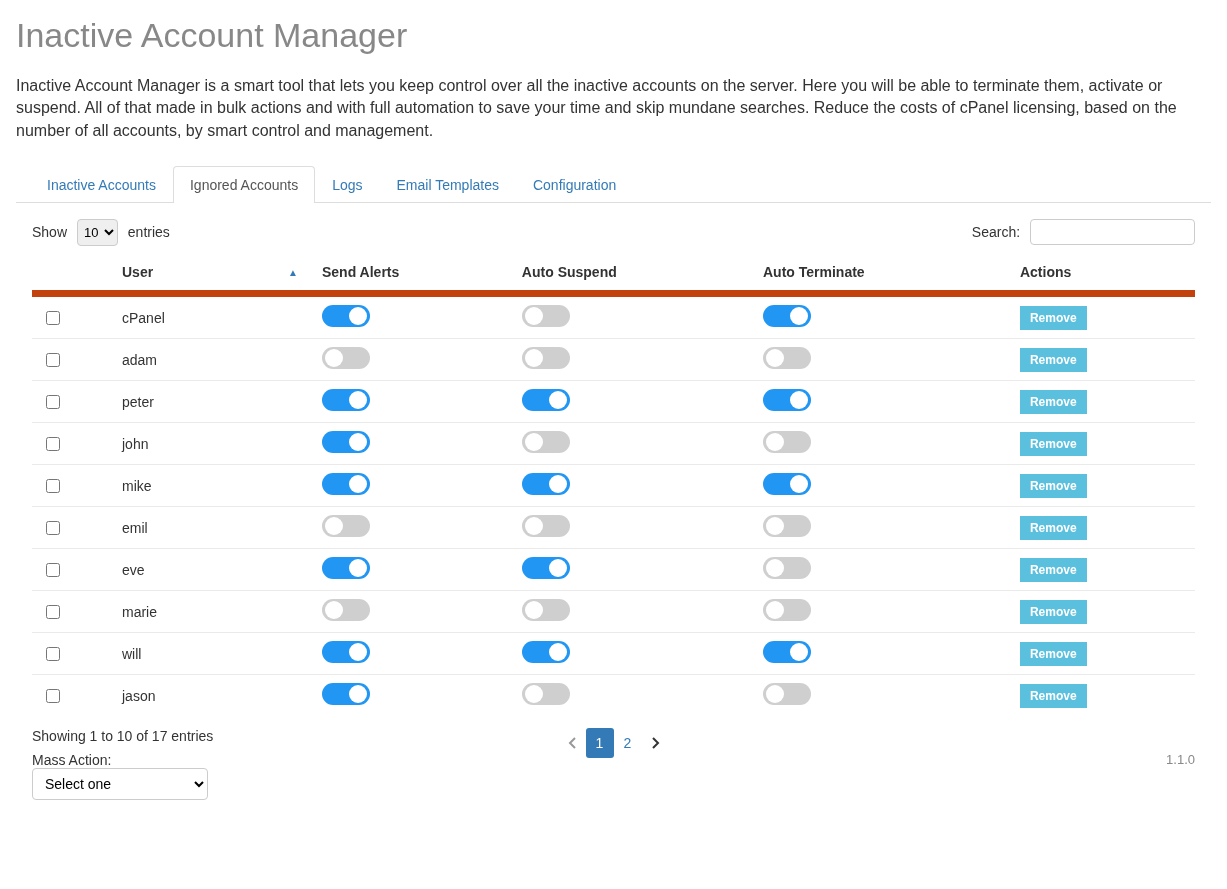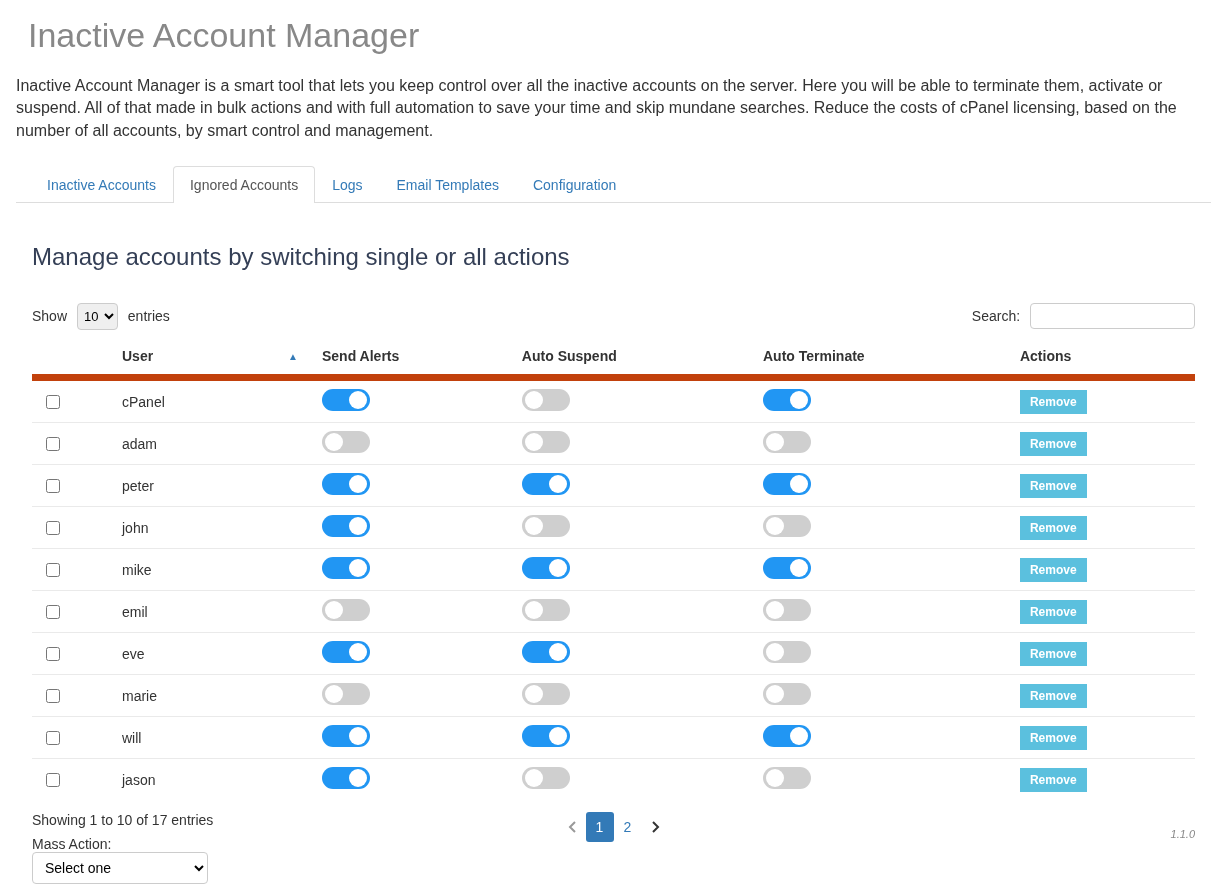--- a/index.html
+++ b/index.html
@@ -7,21 +7,21 @@
     margin: 0;
     padding: 16px;
     font-family: -apple-system, BlinkMacSystemFont, "Segoe UI", Helvetica, Arial, sans-serif;
     color: #333;
     background: #fff;
   }
   h1 {
     font-size: 34px;
     font-weight: 400;
     color: #888;
-    margin: 0 0 20px 12px;
+    margin: 0 0 20px 0;
   }
   .description {
     font-size: 16px;
     line-height: 1.4;
     color: #333;
     margin-bottom: 24px;
   }
   .tabs {
     display: flex;
     border-bottom: 1px solid #ddd;
@@ -174,24 +174,23 @@
     cursor: pointer;
     padding: 0 6px;
   }
   .page-btn.active {
     background: #337ab7;
     color: #fff;
     border-radius: 3px;
   }
   .page-btn.disabled { color: #999; cursor: default; }
   .version {
-    font-size: 11px;
+    font-size: 13px;
     color: #888;
-    margin-top: 16px;
-    font-style: italic;
+    margin-top: 24px;
   }
   input[type="checkbox"] {
     width: 14px;
     height: 14px;
     cursor: pointer;
   }
 </style>
 </head>
 <body>
 
@@ -200,21 +199,20 @@
 
 <div class="tabs">
   <div class="tab">Inactive Accounts</div>
   <div class="tab active">Ignored Accounts</div>
   <div class="tab">Logs</div>
   <div class="tab">Email Templates</div>
   <div class="tab">Configuration</div>
 </div>
 
 <div class="content">
-  <h2>Manage accounts by switching single or all actions</h2>
 
   <div class="table-controls">
     <div>
       <span>Show</span>
       <select>
         <option>10</option>
       </select>
       <span>entries</span>
     </div>
     <div class="search-box">

